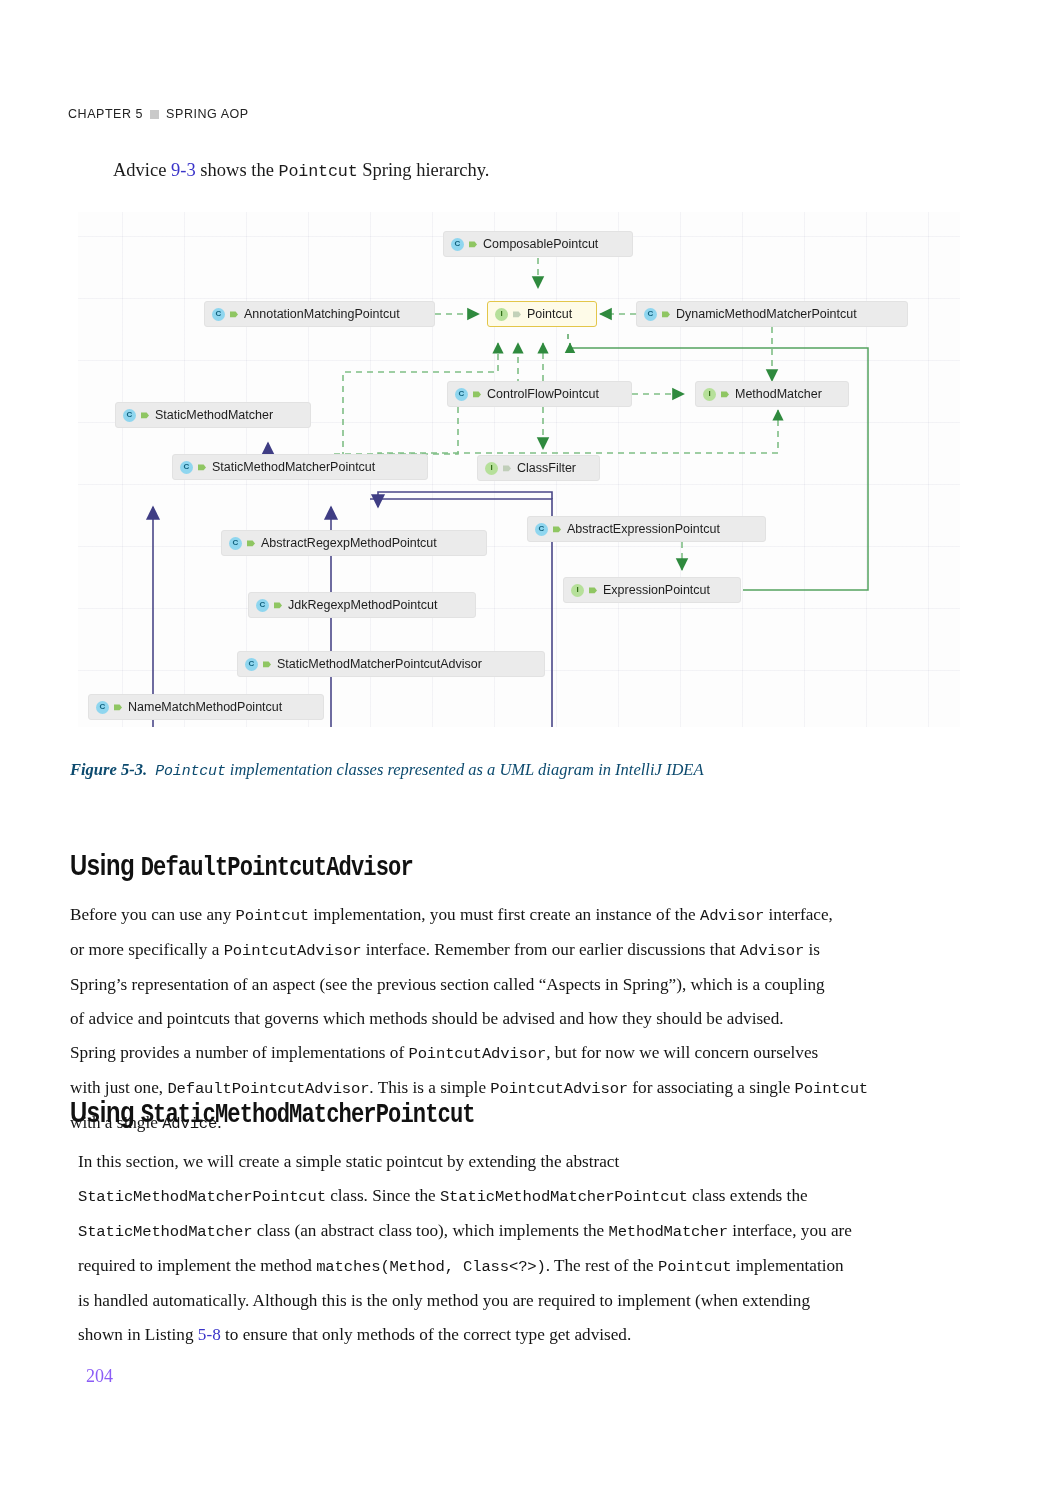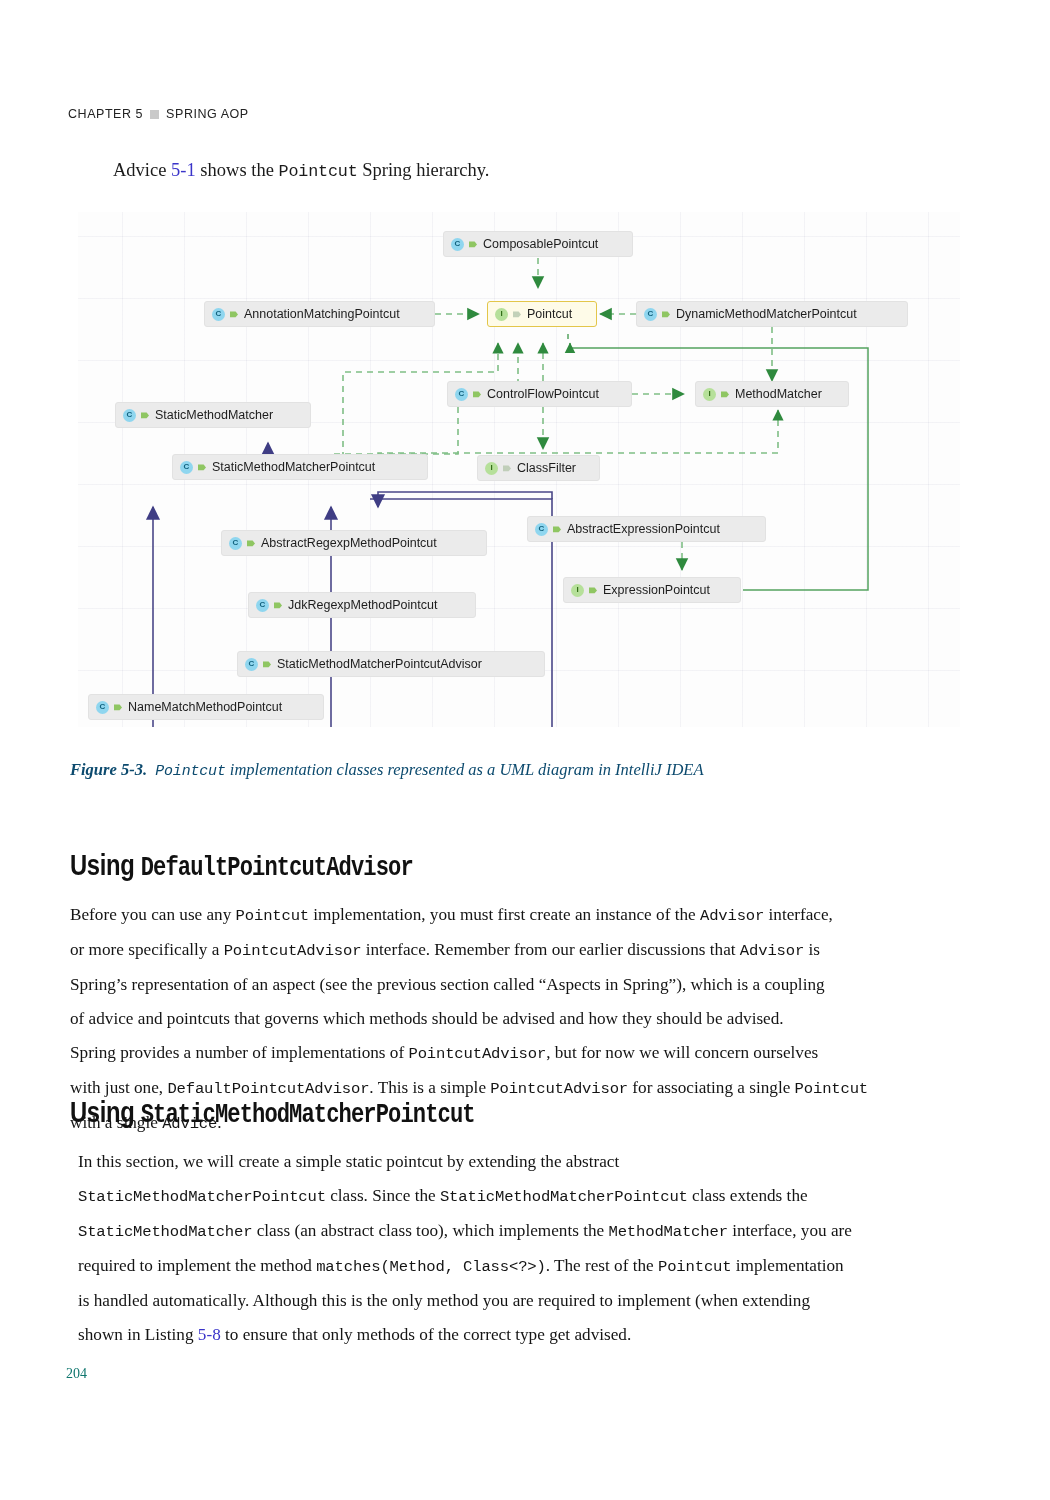--- a/index.html
+++ b/index.html
@@ -187,39 +187,39 @@
     line-height: 34px;
     color: #141414;
     text-align: left;
   }
   .body .line { white-space: nowrap; }
   #p-default { top: 898px; }
   #p-static  { top: 1145px; margin-left: 8px; }
 
   .folio {
     position: absolute;
-    left: 66px;
+    left: 86px;
     top: 1366px;
-    font-size: 14px;
-    color: #0f766e;
+    font-size: 18px;
+    color: #8b5cf6;
   }
 </style>
 </head>
 <body>
 
 <div class="page">
 
   <div class="running-head">
     <span>CHAPTER 5</span>
     <span class="rh-square"></span>
     <span>SPRING AOP</span>
   </div>
 
   <div class="intro-line">
-    <span>Advice </span><span class="xref">5-1</span><span> shows the </span><span class="mono">Pointcut</span><span> Spring hierarchy.</span>
+    <span>Advice </span><span class="xref">9-3</span><span> shows the </span><span class="mono">Pointcut</span><span> Spring hierarchy.</span>
   </div>
 
   <div class="figure">
     <div class="grid"></div>
 
     <svg class="edges" viewBox="0 0 882 515" preserveAspectRatio="none">
       <defs>
         <marker id="gArrow" markerWidth="9" markerHeight="9" refX="7.4" refY="4.5" orient="auto">
           <path d="M0,0.6 L8,4.5 L0,8.4 z" fill="#2f8a3e"></path>
         </marker>

